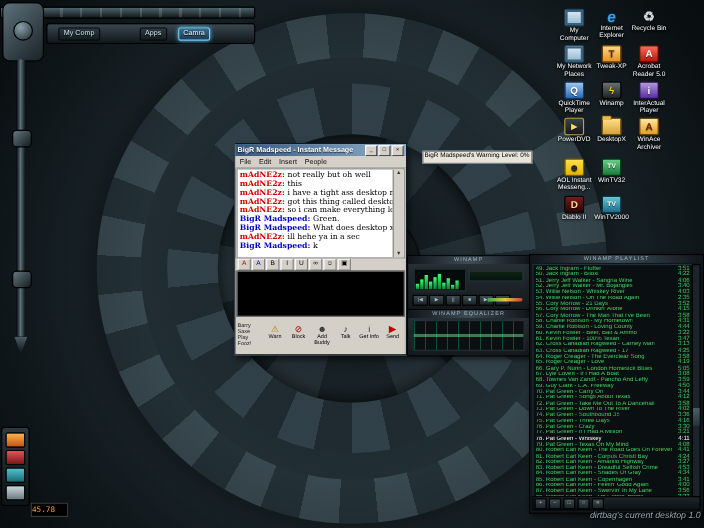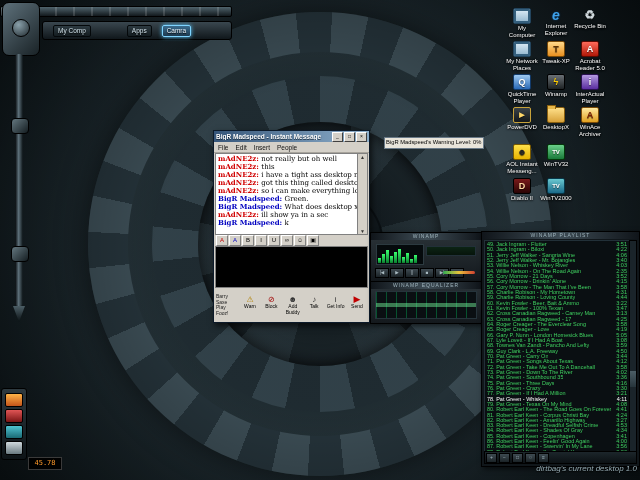--- a/index.html
+++ b/index.html
@@ -52,21 +52,21 @@
   .pipe-tip{position:absolute;left:13px;top:306px;width:12px;height:16px;
     background:linear-gradient(#4c5e66,#0a1013);clip-path:polygon(50% 100%,0 0,100% 0);}
   .bl-panel{position:absolute;left:1px;top:388px;width:24px;height:68px;border:1px solid #000;border-radius:3px;
     background:linear-gradient(#2d393f,#0d1316);padding-top:2px;}
   .bl-ic{width:16px;height:12px;margin:2px auto;border:1px solid #000;border-radius:2px;}
   .bl-0{background:linear-gradient(#ffb347,#c2541a);}
   .bl-1{background:linear-gradient(#e05555,#7a1515);}
   .bl-2{background:linear-gradient(#4fc3d0,#1a6a74);}
   .bl-3{background:linear-gradient(#cfd8dc,#6a7a80);}
   .bl-led{position:absolute;left:28px;top:457px;width:32px;height:11px;background:#000;border:1px solid #3a3a3a;
-    color:#ff9a2a;font:7px "DejaVu Sans Mono",monospace;text-align:center;line-height:10px;}
+    color:#ff9a2a;font:7px "DejaVu Sans Mono",monospace;text-align:left;line-height:10px;}
   
   .icons-wrap{position:absolute;left:506px;top:8px;width:102px;height:212px;}
   .desk-icon{position:absolute;width:32px;text-align:center;cursor:pointer;}
   .gl{width:16px;height:14px;margin:0 auto;border-radius:2px;display:flex;align-items:center;justify-content:center;
     font:bold 9px "Liberation Sans",sans-serif;color:#fff;text-shadow:0 1px 1px rgba(0,0,0,.6);}
   .g-computer,.g-network{background:linear-gradient(#dfeef8,#8fb4cc);border:1px solid #23455e;box-shadow:inset 0 0 0 2px #35607e;}
   .g-ie{background:transparent;color:#3ea0e8;font-size:14px;font-style:italic;text-shadow:0 0 2px #0a3a66;}
   .g-recycle{background:transparent;color:#cfd8dc;font-size:12px;}
   .g-tweak{background:linear-gradient(#ffd98a,#e89020);border:1px solid #7a4a08;color:#5a3000;}
   .g-acrobat{background:linear-gradient(#ff6a5a,#b01808);border:1px solid #5a0a02;}
@@ -275,21 +275,21 @@
     </div>
   <div class="aim-chat">
     <div class="chat-msgs">
         <div class="chat-line"><span class="sn red">mAdNE2z: </span><span>not really but oh well</span></div>
         <div class="chat-line"><span class="sn red">mAdNE2z: </span><span>this</span></div>
         <div class="chat-line"><span class="sn red">mAdNE2z: </span><span>i have a tight ass desktop now man</span></div>
         <div class="chat-line"><span class="sn red">mAdNE2z: </span><span>got this thing called desktop x</span></div>
         <div class="chat-line"><span class="sn red">mAdNE2z: </span><span>so i can make everything look awesome</span></div>
         <div class="chat-line"><span class="sn blue">BigR Madspeed: </span><span>Green.</span></div>
         <div class="chat-line"><span class="sn blue">BigR Madspeed: </span><span>What does desktop x do?</span></div>
-        <div class="chat-line"><span class="sn red">mAdNE2z: </span><span>ill show ya in a sec</span></div>
+        <div class="chat-line"><span class="sn red">mAdNE2z: </span><span>ill hehe ya in a sec</span></div>
         <div class="chat-line"><span class="sn blue">BigR Madspeed: </span><span>k</span></div>
       </div>
     <div class="chat-scroll"></div>
   </div>
   <div class="aim-fmt">
       <div class="fmt-btn">A</div>
       <div class="fmt-btn">A</div>
       <div class="fmt-btn">B</div>
       <div class="fmt-btn">I</div>
       <div class="fmt-btn">U</div>

